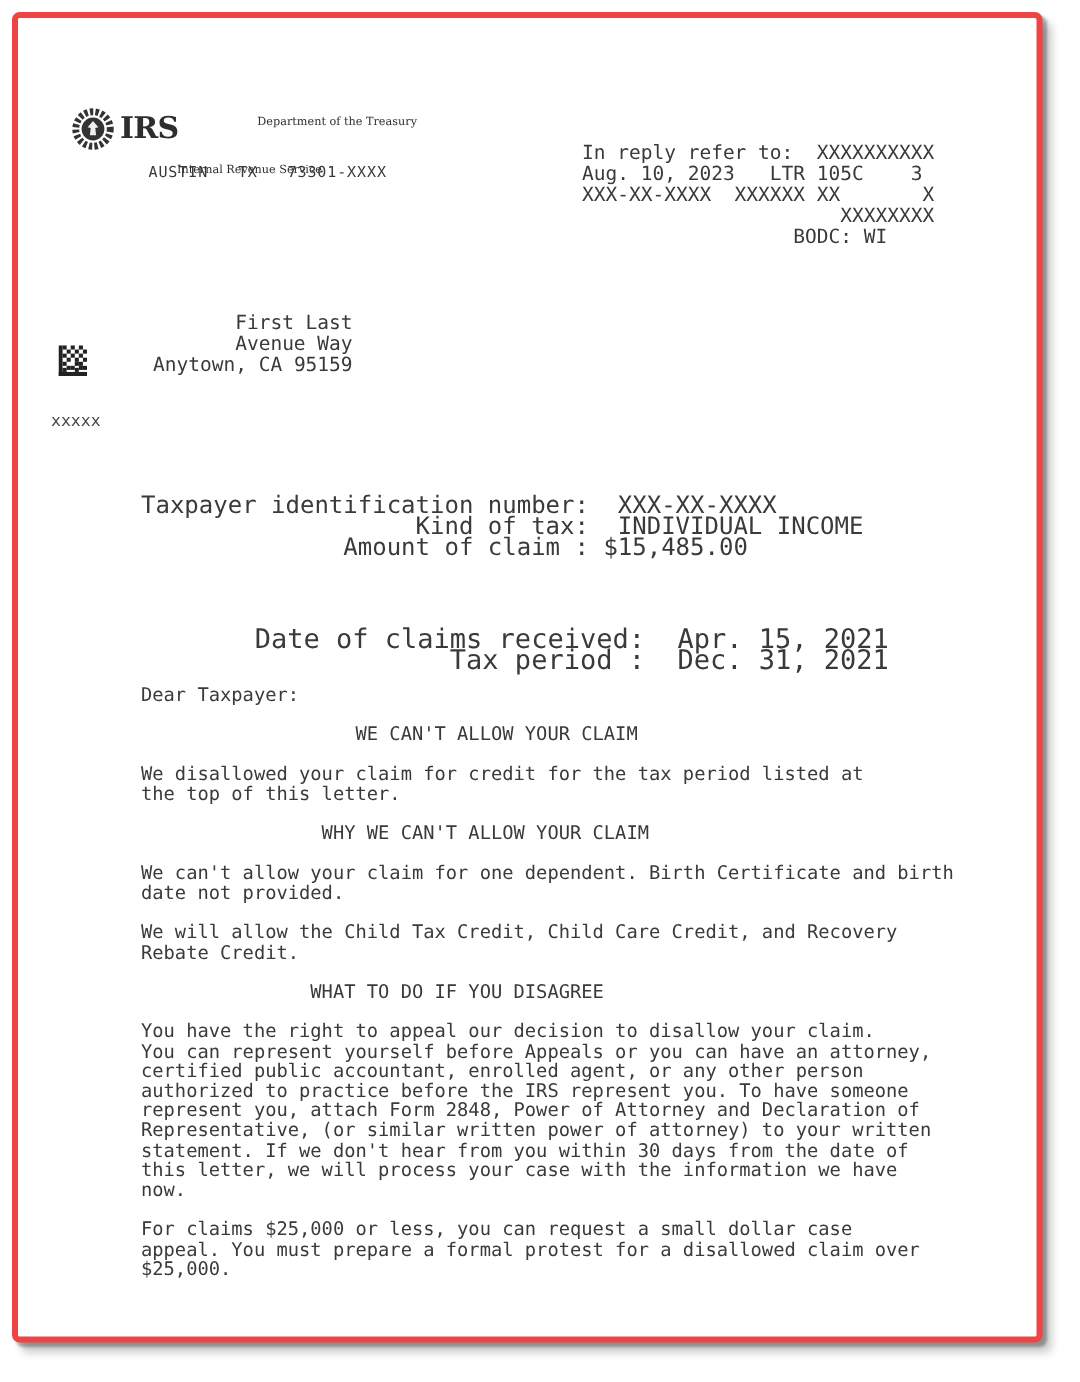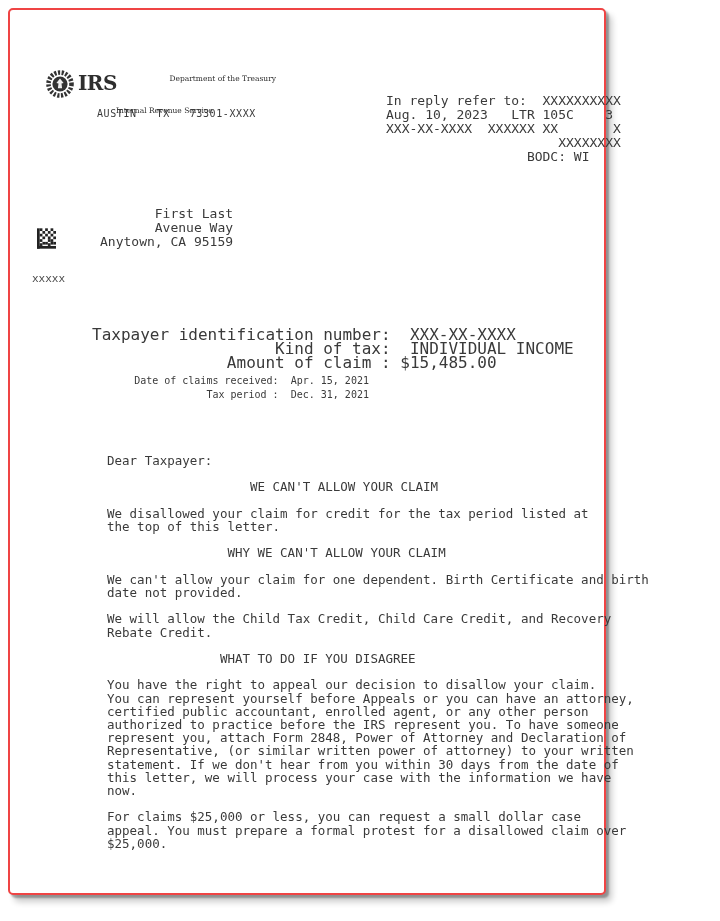--- a/index.html
+++ b/index.html
@@ -2,23 +2,23 @@
 <html><head>
 <meta charset="utf-8">
 <style>
   html,body{margin:0;padding:0;}
   body{
     width:720px;height:921px;background:#ffffff;overflow:hidden;
     font-family:"DejaVu Sans Mono", monospace;
   }
   .canvas{position:relative;width:720px;height:921px;background:#ffffff;}
   .page{
-    position:absolute;left:8px;top:8px;width:598px;height:887px;
+    position:absolute;left:8px;top:8px;width:687px;height:887px;
     box-sizing:border-box;background:#ffffff;
-    border:2px solid #ef4444;border-radius:5px;
+    border:4px solid #ef4444;border-radius:5px;
     box-shadow:3px 3px 2px rgba(0,0,0,.30), 6px 7px 6px rgba(0,0,0,.20);
   }
   pre{margin:0;padding:0;position:absolute;white-space:pre;color:#3a3a3a;}
   .mono{font-family:"DejaVu Sans Mono", monospace;}
   
   .logo{position:absolute;left:36px;top:58px;height:34px;}
   .eagle{position:absolute;left:0;top:2px;width:28px;height:28px;display:block;}
   .wordmark{
     position:absolute;left:32px;top:4px;
     font-family:"DejaVu Serif", serif;font-weight:700;font-size:20px;
@@ -28,22 +28,22 @@
     font-family:"DejaVu Serif", serif;font-size:7.5px;line-height:9px;color:#2e2e2e;}
   .dept .l1{display:block;font-weight:400;text-align:right;}
   .dept .l2{display:block;font-weight:400;margin-top:23px;}
   
   .origin{left:87px;top:96px;font-size:10px;line-height:16px;letter-spacing:0.6px;}
   .reply{left:376px;top:84px;font-size:13px;line-height:14px;}
   .recipient{left:90px;top:197px;font-size:13px;line-height:14px;text-align:right;}
   .barcode{position:absolute;left:27px;top:218px;width:19px;height:21px;display:block;}
   .margincode{left:22px;top:263px;font-size:11px;line-height:12px;color:#4a4a4a;}
   .claim{left:82px;top:318px;font-size:16px;line-height:14px;}
-  .dates{left:82px;top:364px;font-size:10px;line-height:14px;text-align:right;}
-  .body{left:82px;top:444px;font-size:12.5px;line-height:13.2px;margin-left:15px;}
+  .dates{left:82px;top:408px;font-size:18px;line-height:14px;text-align:right;}
+  .body{left:82px;top:444px;font-size:12.5px;line-height:13.2px;}
 </style>
 </head>
 <body>
 
 <div class="canvas">
   <div class="page">
 
     <div class="logo">
       <span class="eagle">
         <svg width="28" height="28" viewBox="0 0 28 28" aria-hidden="true">

